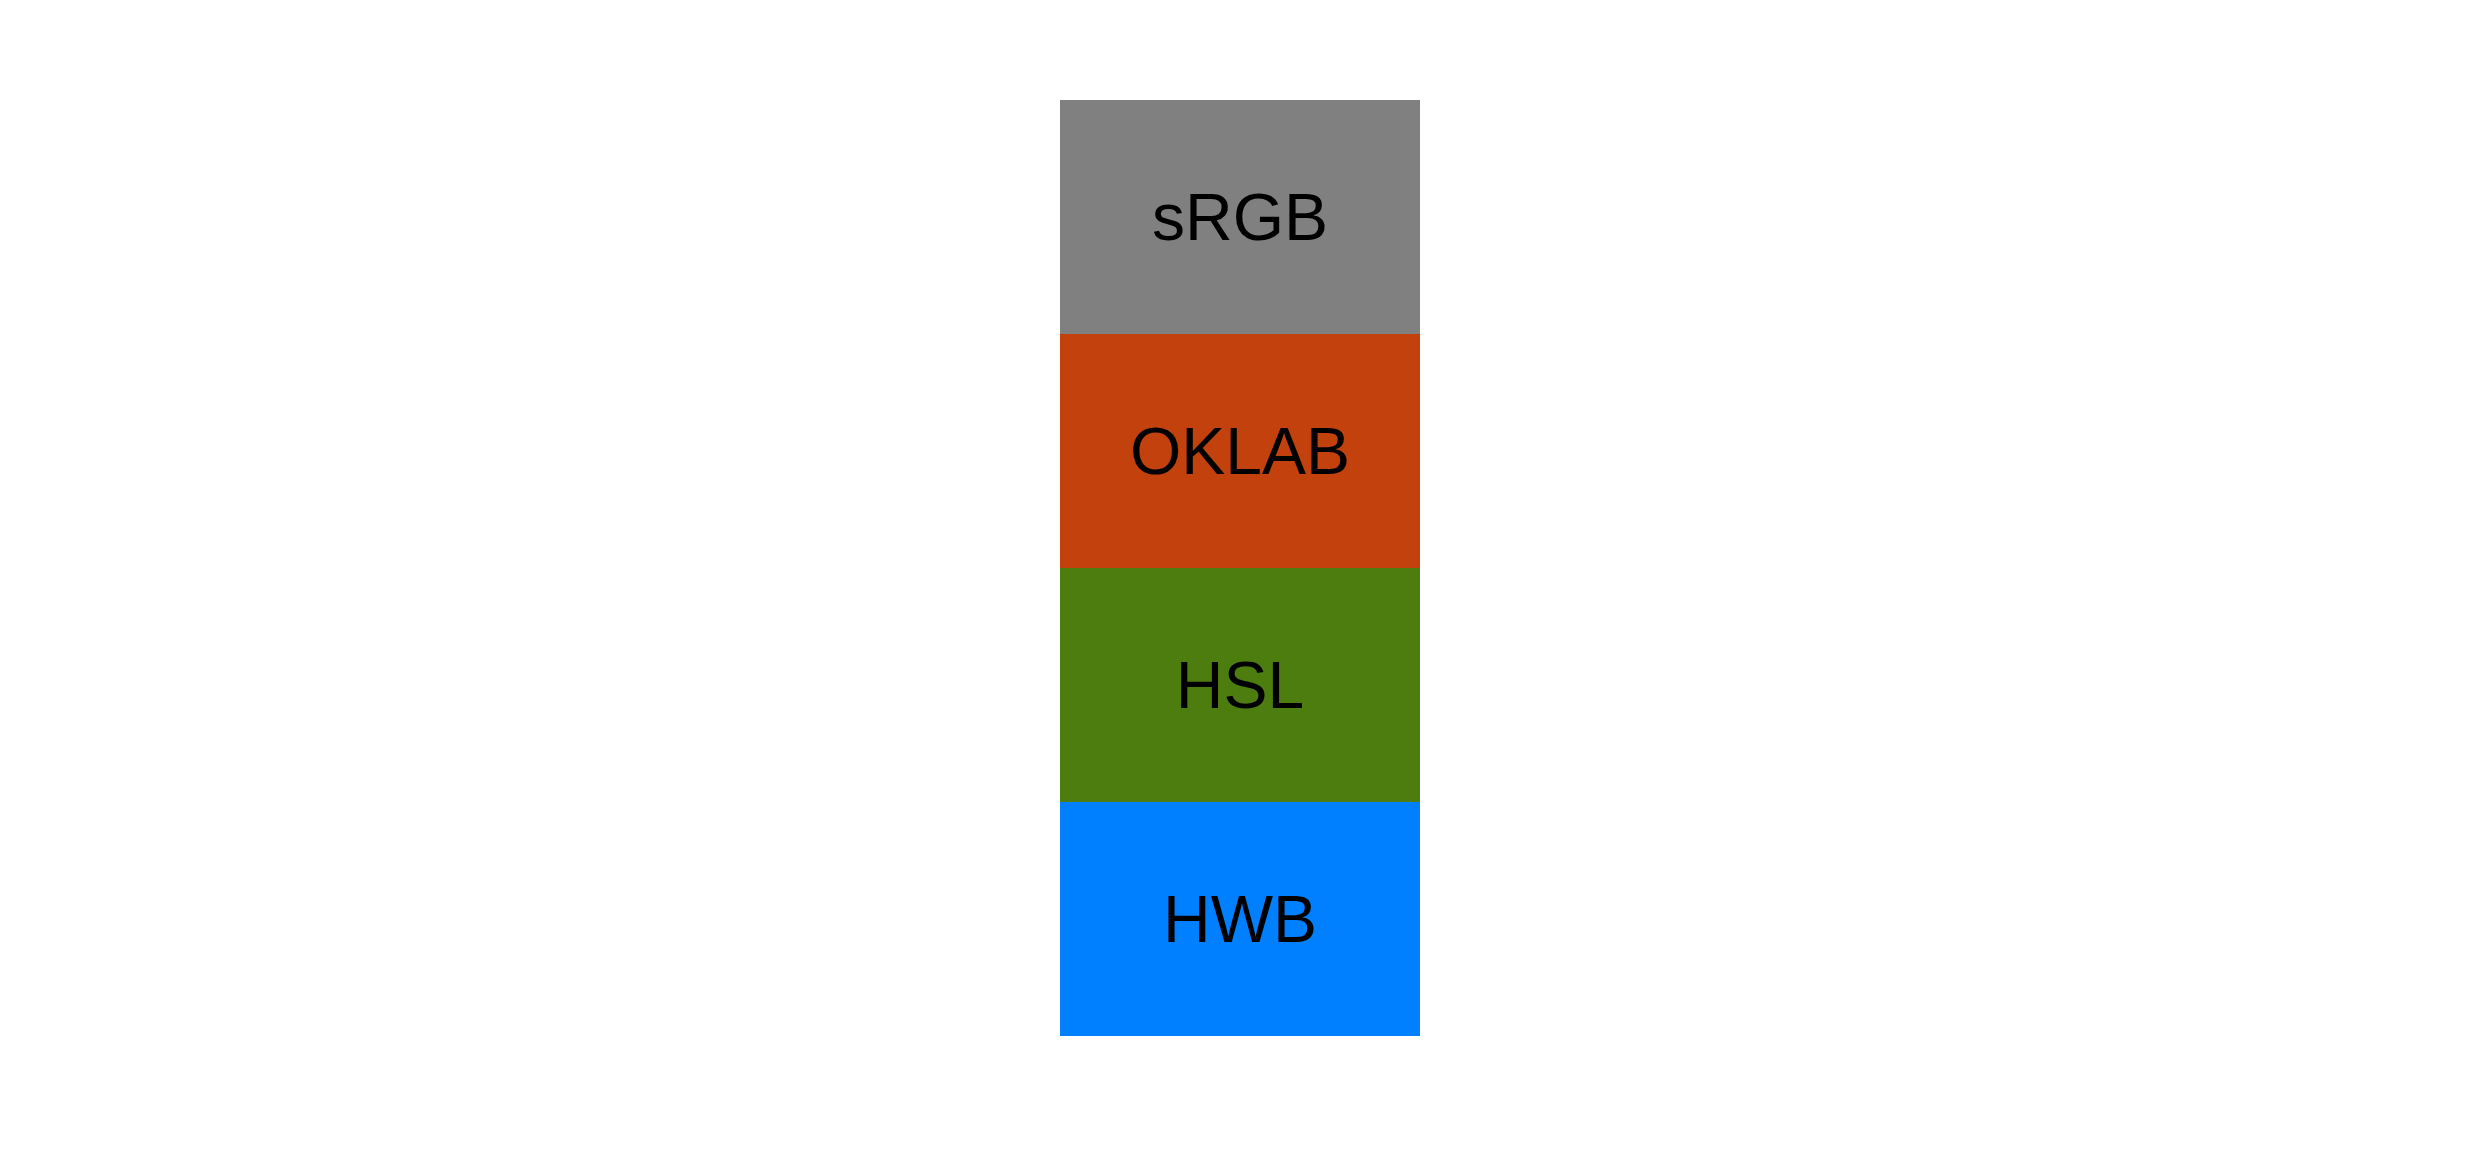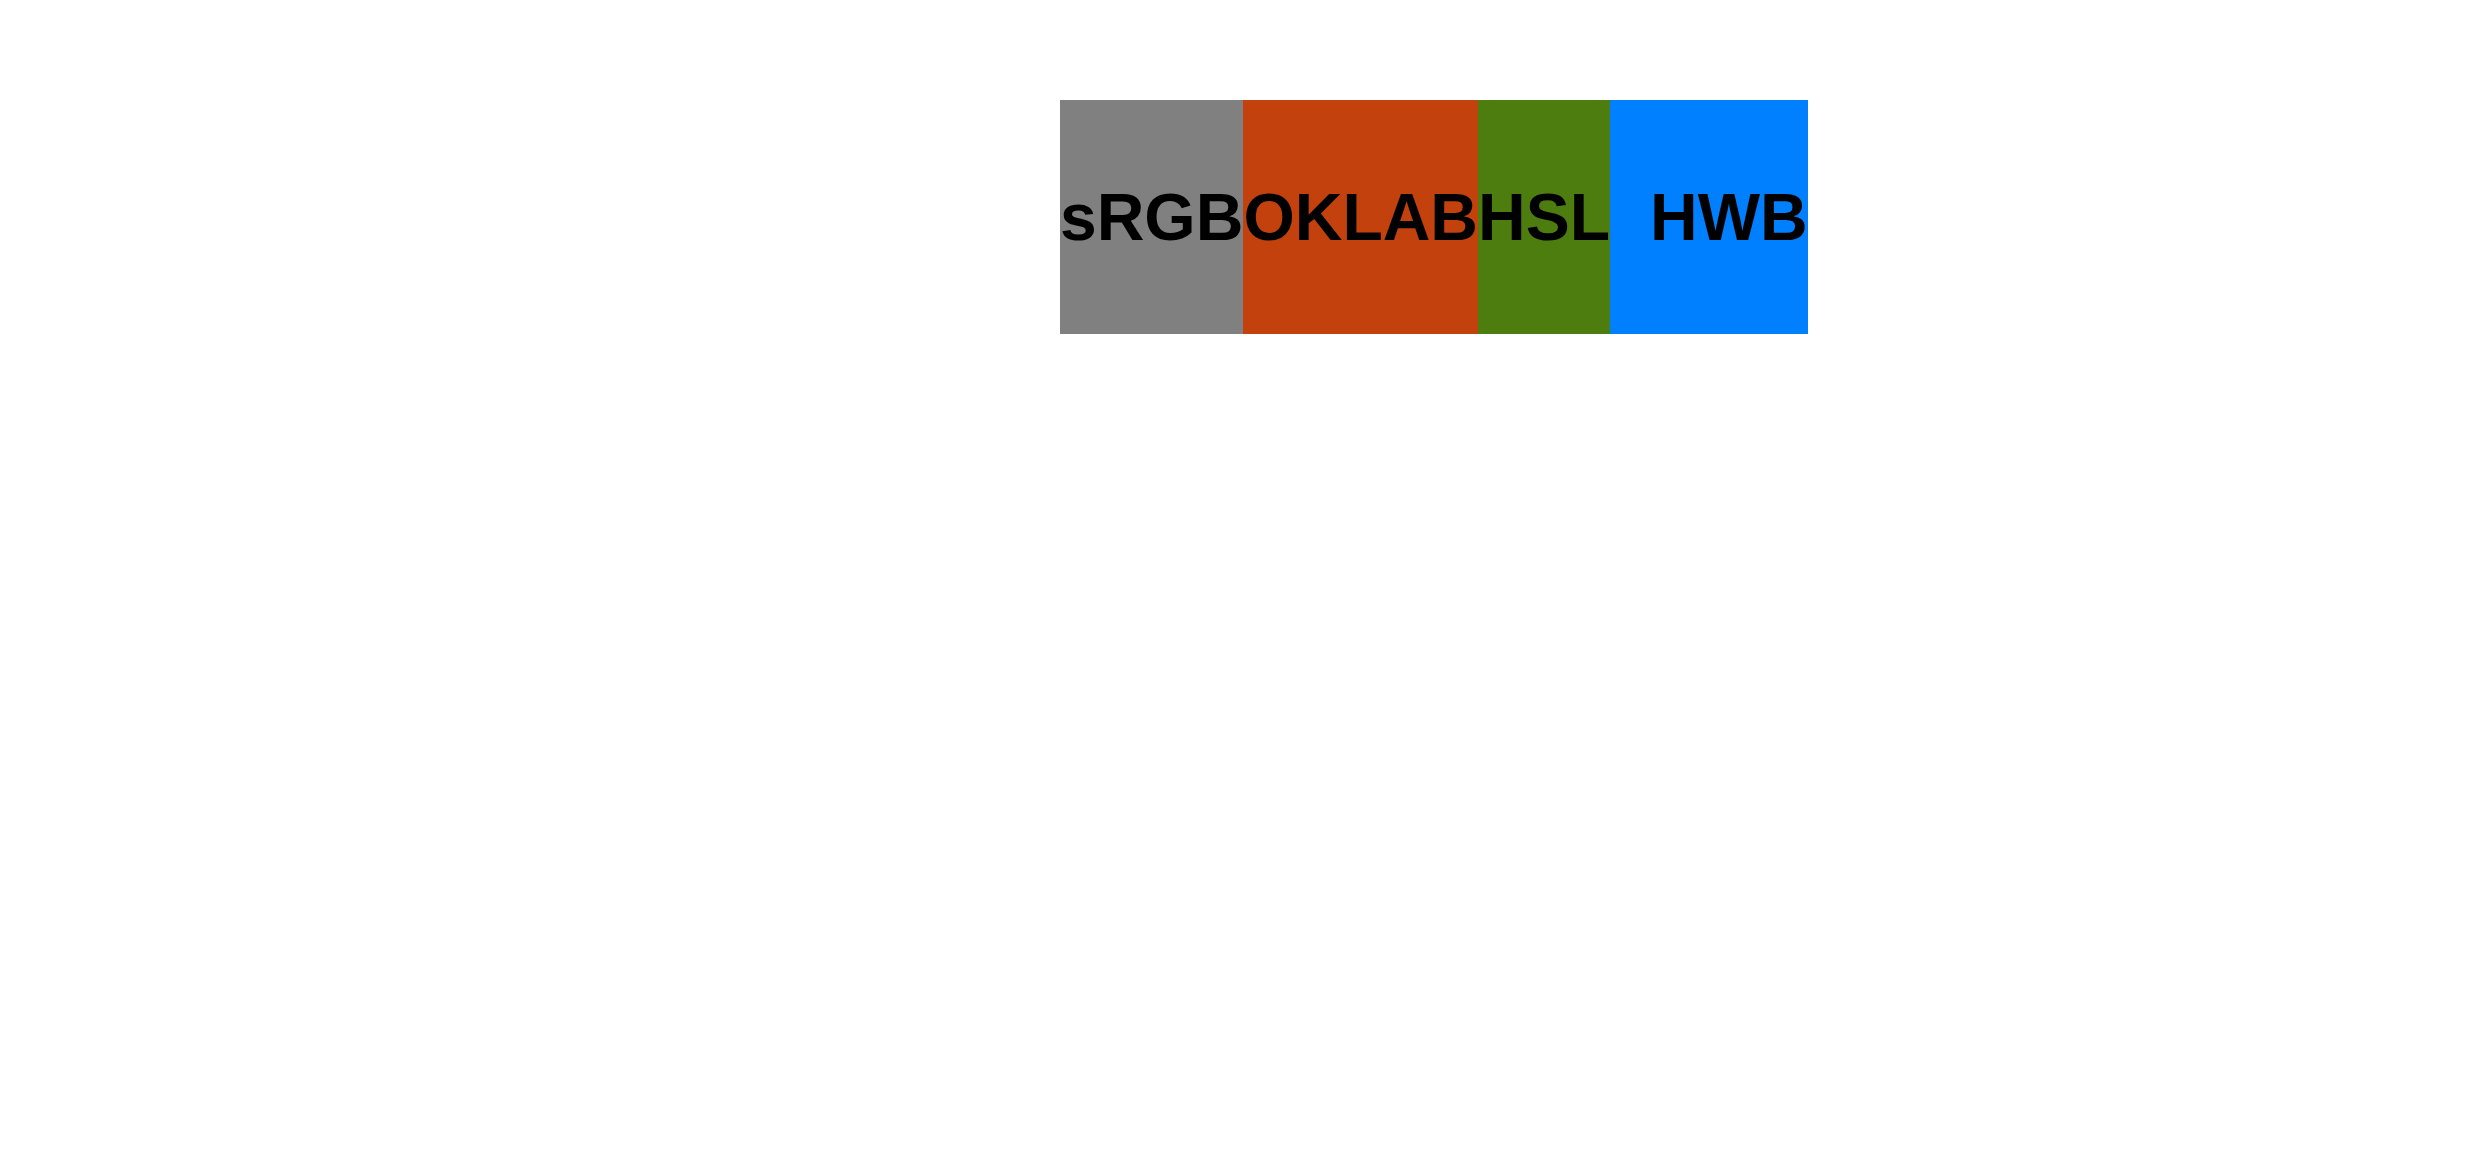--- a/index.html
+++ b/index.html
@@ -14,21 +14,21 @@
     overflow: hidden;
     font-family: "Liberation Sans", sans-serif;
   }
   .swatch-column {
     position: absolute;
     top: 100px;
     left: 50%;
     margin-left: -181px; 
     width: 427px;
     display: flex;
-    font-weight: bold;
+    flex-direction: column;
   }
   .swatch {
     width: 360px;
     height: 234px;
     display: flex;
     align-items: center;
     justify-content: center;
   }
   .swatch-label {
     font-size: 66px;
@@ -47,17 +47,17 @@
   </div>
 
   <div class="swatch" style="background: #c2410c;">
     <span class="swatch-label">OKLAB</span>
   </div>
 
   <div class="swatch" style="background: #4d7c0f;">
     <span class="swatch-label">HSL</span>
   </div>
 
-  <div class="swatch" style="background: rgb(0, 128, 255); padding-left: 40px;">
+  <div class="swatch" style="background: rgb(0, 128, 255);">
     <span class="swatch-label">HWB</span>
   </div>
 
 </div>
 
 </body></html>

